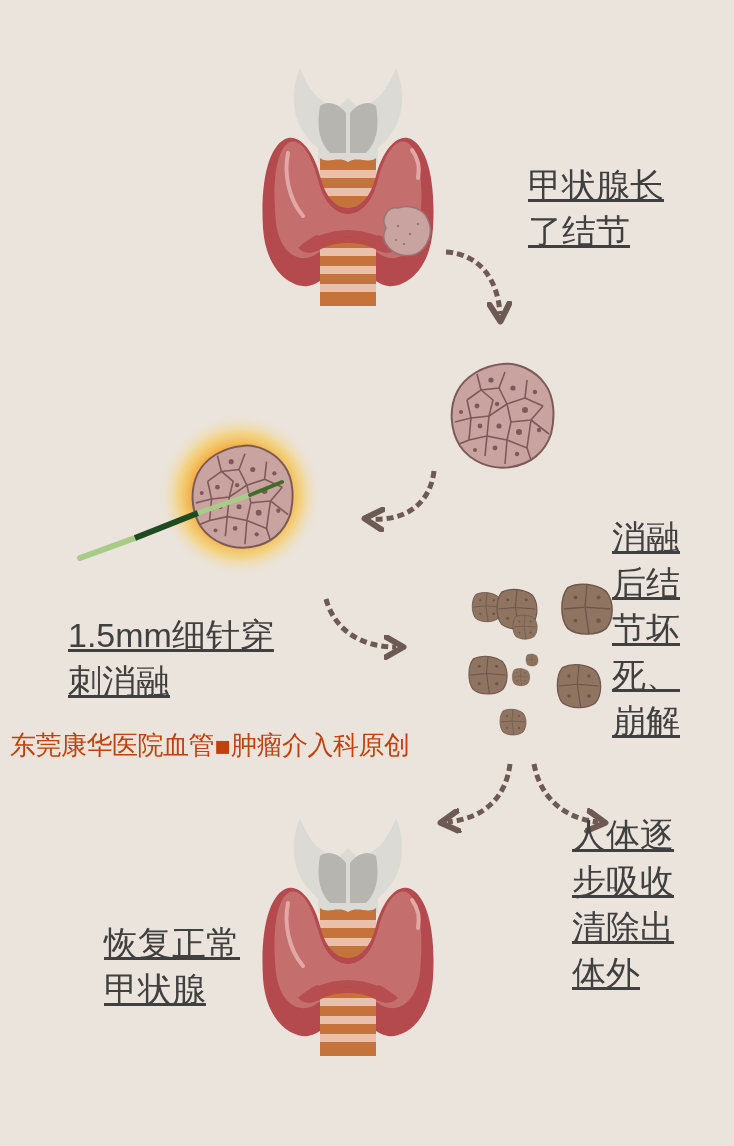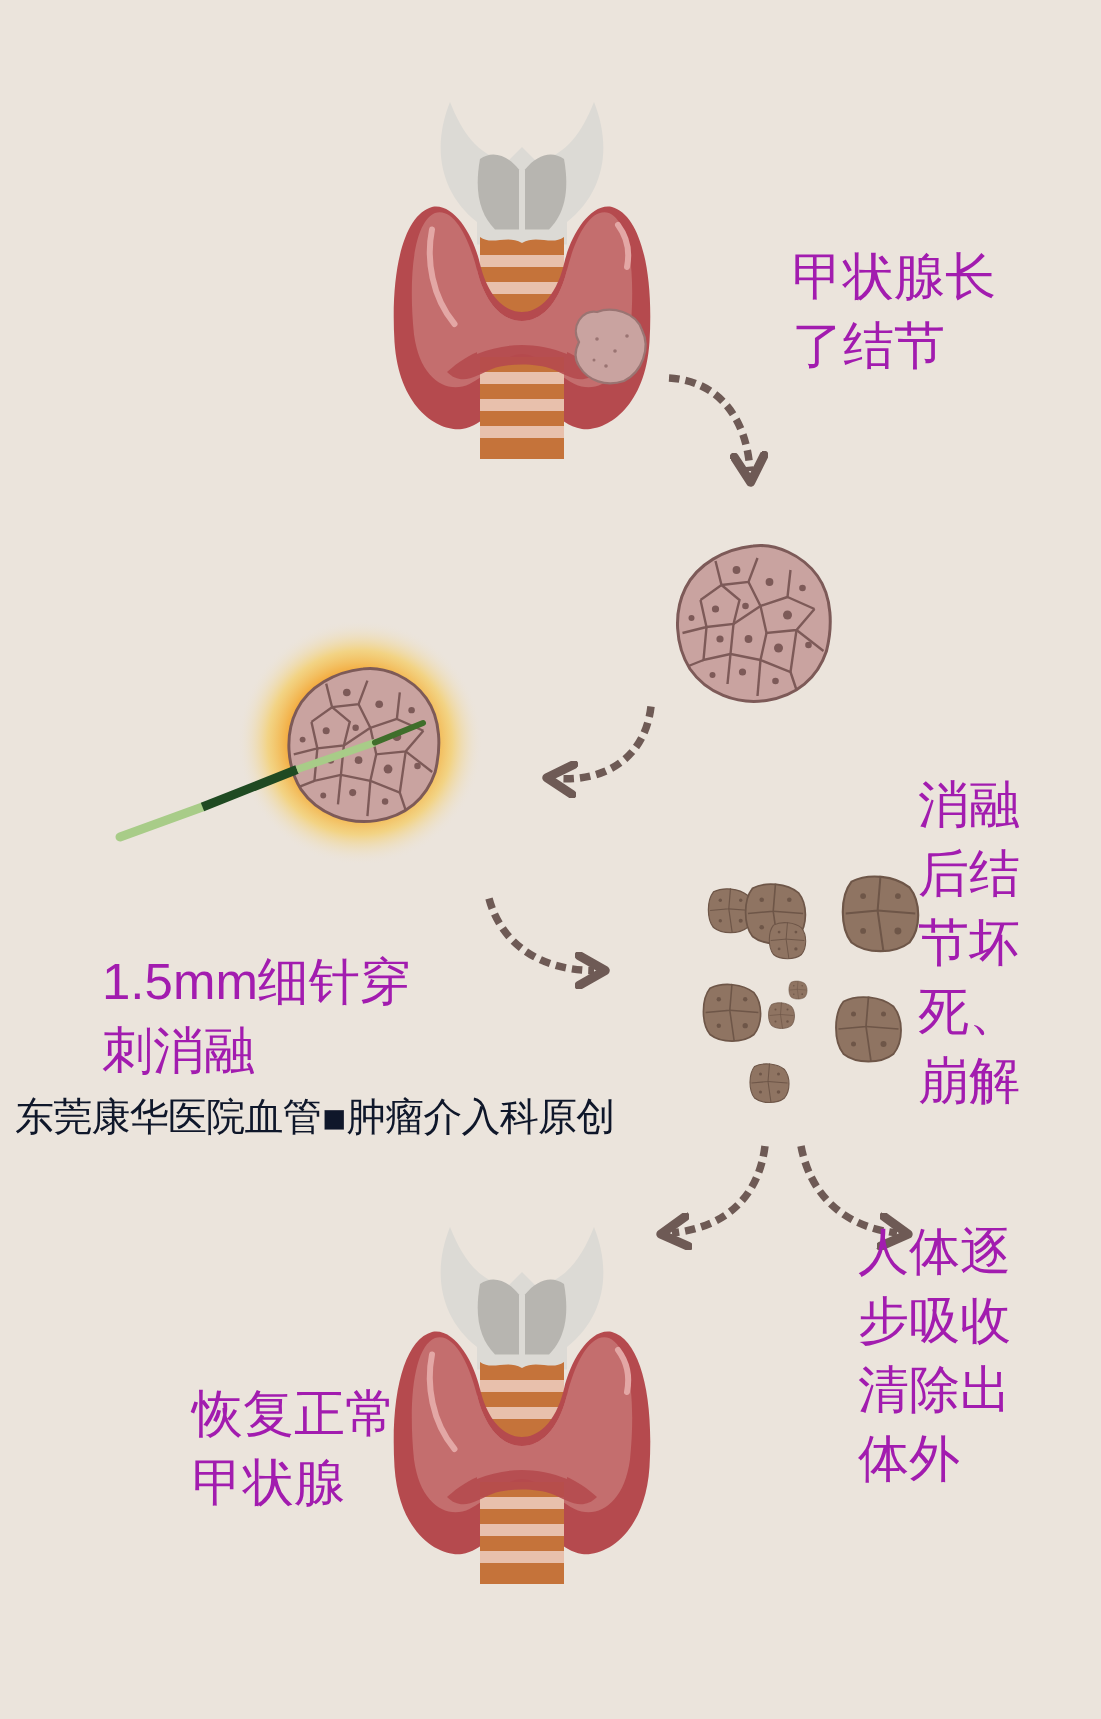--- a/index.html
+++ b/index.html
@@ -4,27 +4,28 @@
   <style>
     html, body { margin: 0; padding: 0; }
     body {
       width: 734px; height: 1146px;
       background: #ebe4dc;
       position: relative; overflow: hidden;
       font-family: "DejaVu Serif", "Liberation Serif", serif;
     }
     .abs { position: absolute; }
     .label {
-      position: absolute; color: #a21caf; font-size: 34px; line-height: 46px;
+      position: absolute; color: #404040; font-size: 34px; line-height: 46px;
       white-space: pre-line;
       font-family: "DejaVu Serif", "Liberation Serif", serif;
+      text-decoration: underline;
     }
     .label-sans { font-family: "Liberation Sans", "DejaVu Sans", sans-serif; }
     .credit {
-      position: absolute; left: 10px; top: 728px; color: #0f172a;
+      position: absolute; left: 10px; top: 728px; color: #c2410c;
       font-size: 26px; line-height: 34px; white-space: nowrap;
       font-family: "DejaVu Serif", "Liberation Serif", serif;
       letter-spacing: -0.5px;
     }
     svg { position: absolute; overflow: visible; }
   </style>
 </head>
 <body>
 
 <svg width="0" height="0" style="position:absolute">
@@ -153,21 +154,21 @@
 <div class="abs" style="left:70px;top:410px;width:260px;height:170px;">
   <svg width="260" height="170">
     <circle cx="170" cy="85" r="82" fill="url(#glow)"></circle>
     <use href="#cells" x="118" y="32" width="108" height="108"></use>
     <line x1="10" y1="148" x2="65" y2="128" stroke="#a8cc88" stroke-width="6" stroke-linecap="round"></line>
     <line x1="65" y1="128" x2="128" y2="103" stroke="#1f4a22" stroke-width="6"></line>
     <line x1="128" y1="103" x2="180" y2="85" stroke="#a8cc88" stroke-width="5"></line>
     <line x1="180" y1="85" x2="212" y2="72" stroke="#3e6e2a" stroke-width="4" stroke-linecap="round"></line>
   </svg>
 </div>
-<div class="label" style="left:68px;top:586px;">
+<div class="label" style="left:68px;top:566px;">
   <span class="label-sans">1.5mm细针穿
 刺消融</span>
 </div>
 
 <svg width="90" height="70" style="left:320px;top:595px;">
   <path d="M6,4 C14,34 40,52 76,52" fill="none" stroke="#6e5a55" stroke-width="5" stroke-dasharray="7,4" marker-end="url(#arrowhead)"></path>
 </svg>
 
 <div class="abs" style="left:460px;top:565px;width:170px;height:180px;">
   <svg width="170" height="180">
@@ -197,14 +198,14 @@
 <div class="label" style="left:572px;top:812px;">人体逐
 步吸收
 清除出
 体外</div>
 
 <div class="abs" style="left:258px;top:808px;width:180px;height:250px;">
   <svg width="180" height="250" viewBox="0 0 180 250">
     <use href="#thyroid"></use>
   </svg>
 </div>
-<div class="label" style="left:104px;top:920px;margin-left:24px;">恢复正常
+<div class="label" style="left:104px;top:920px;">恢复正常
 甲状腺</div>
 
 </body></html>

